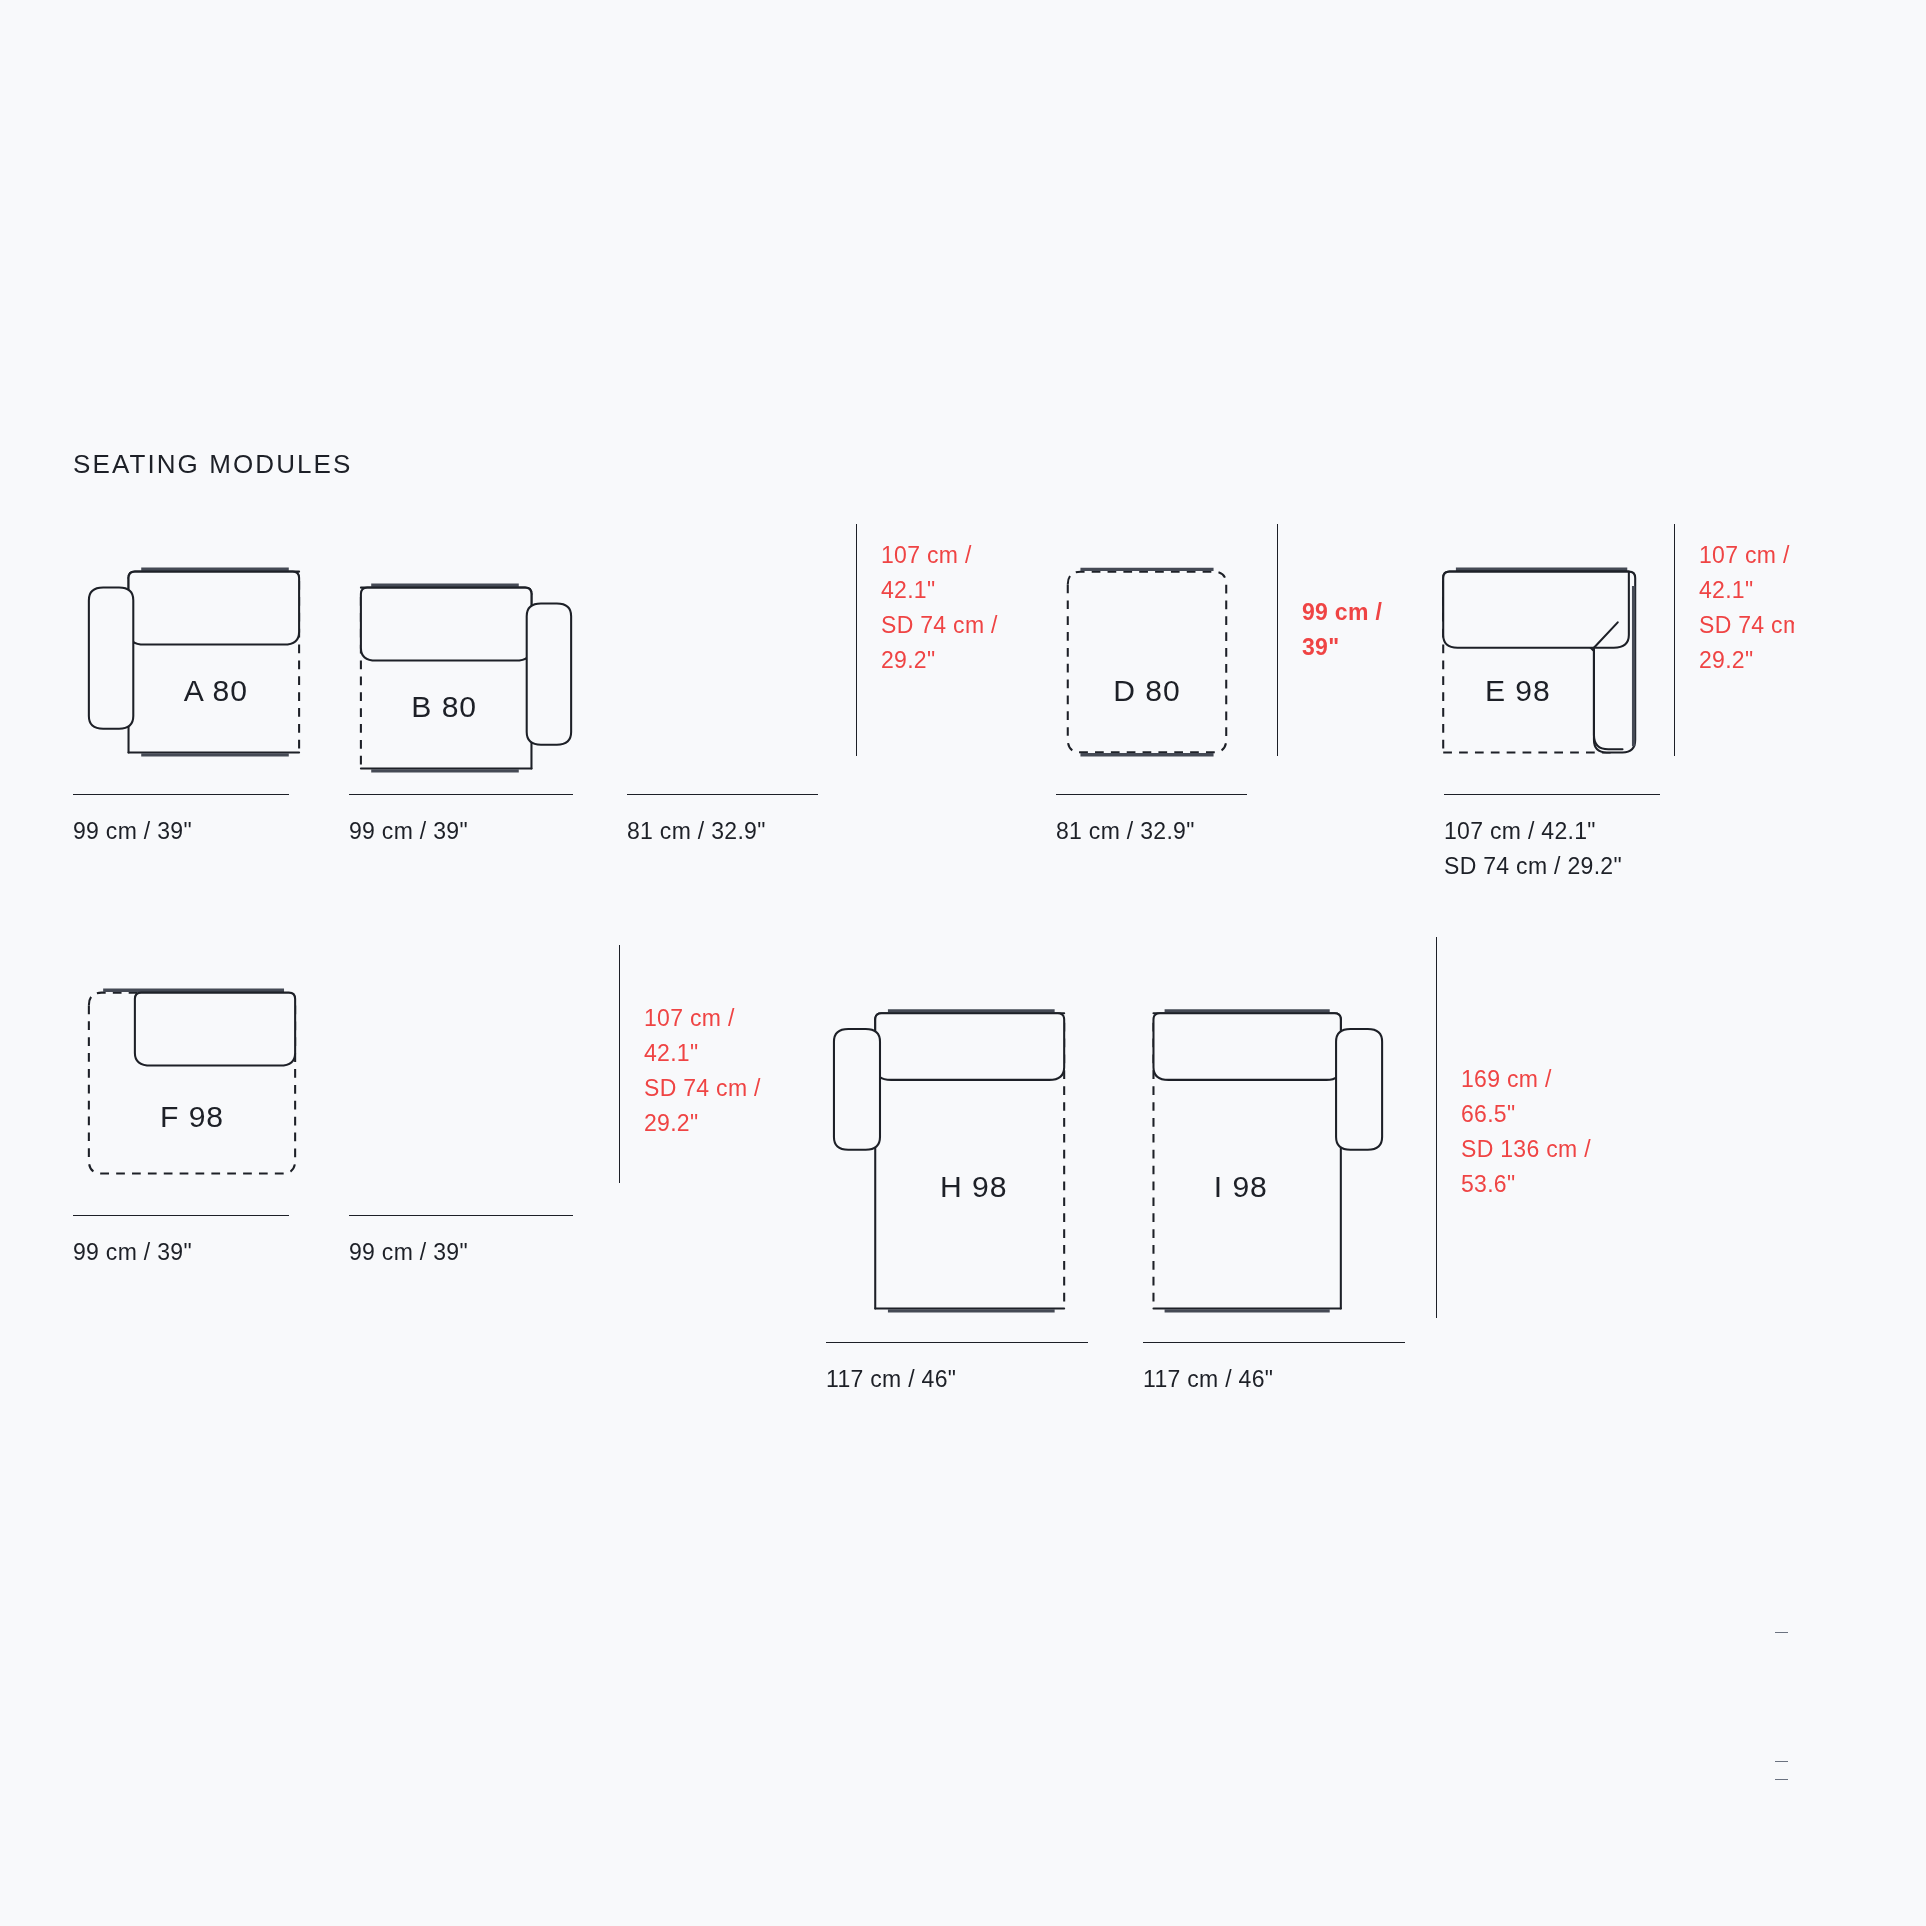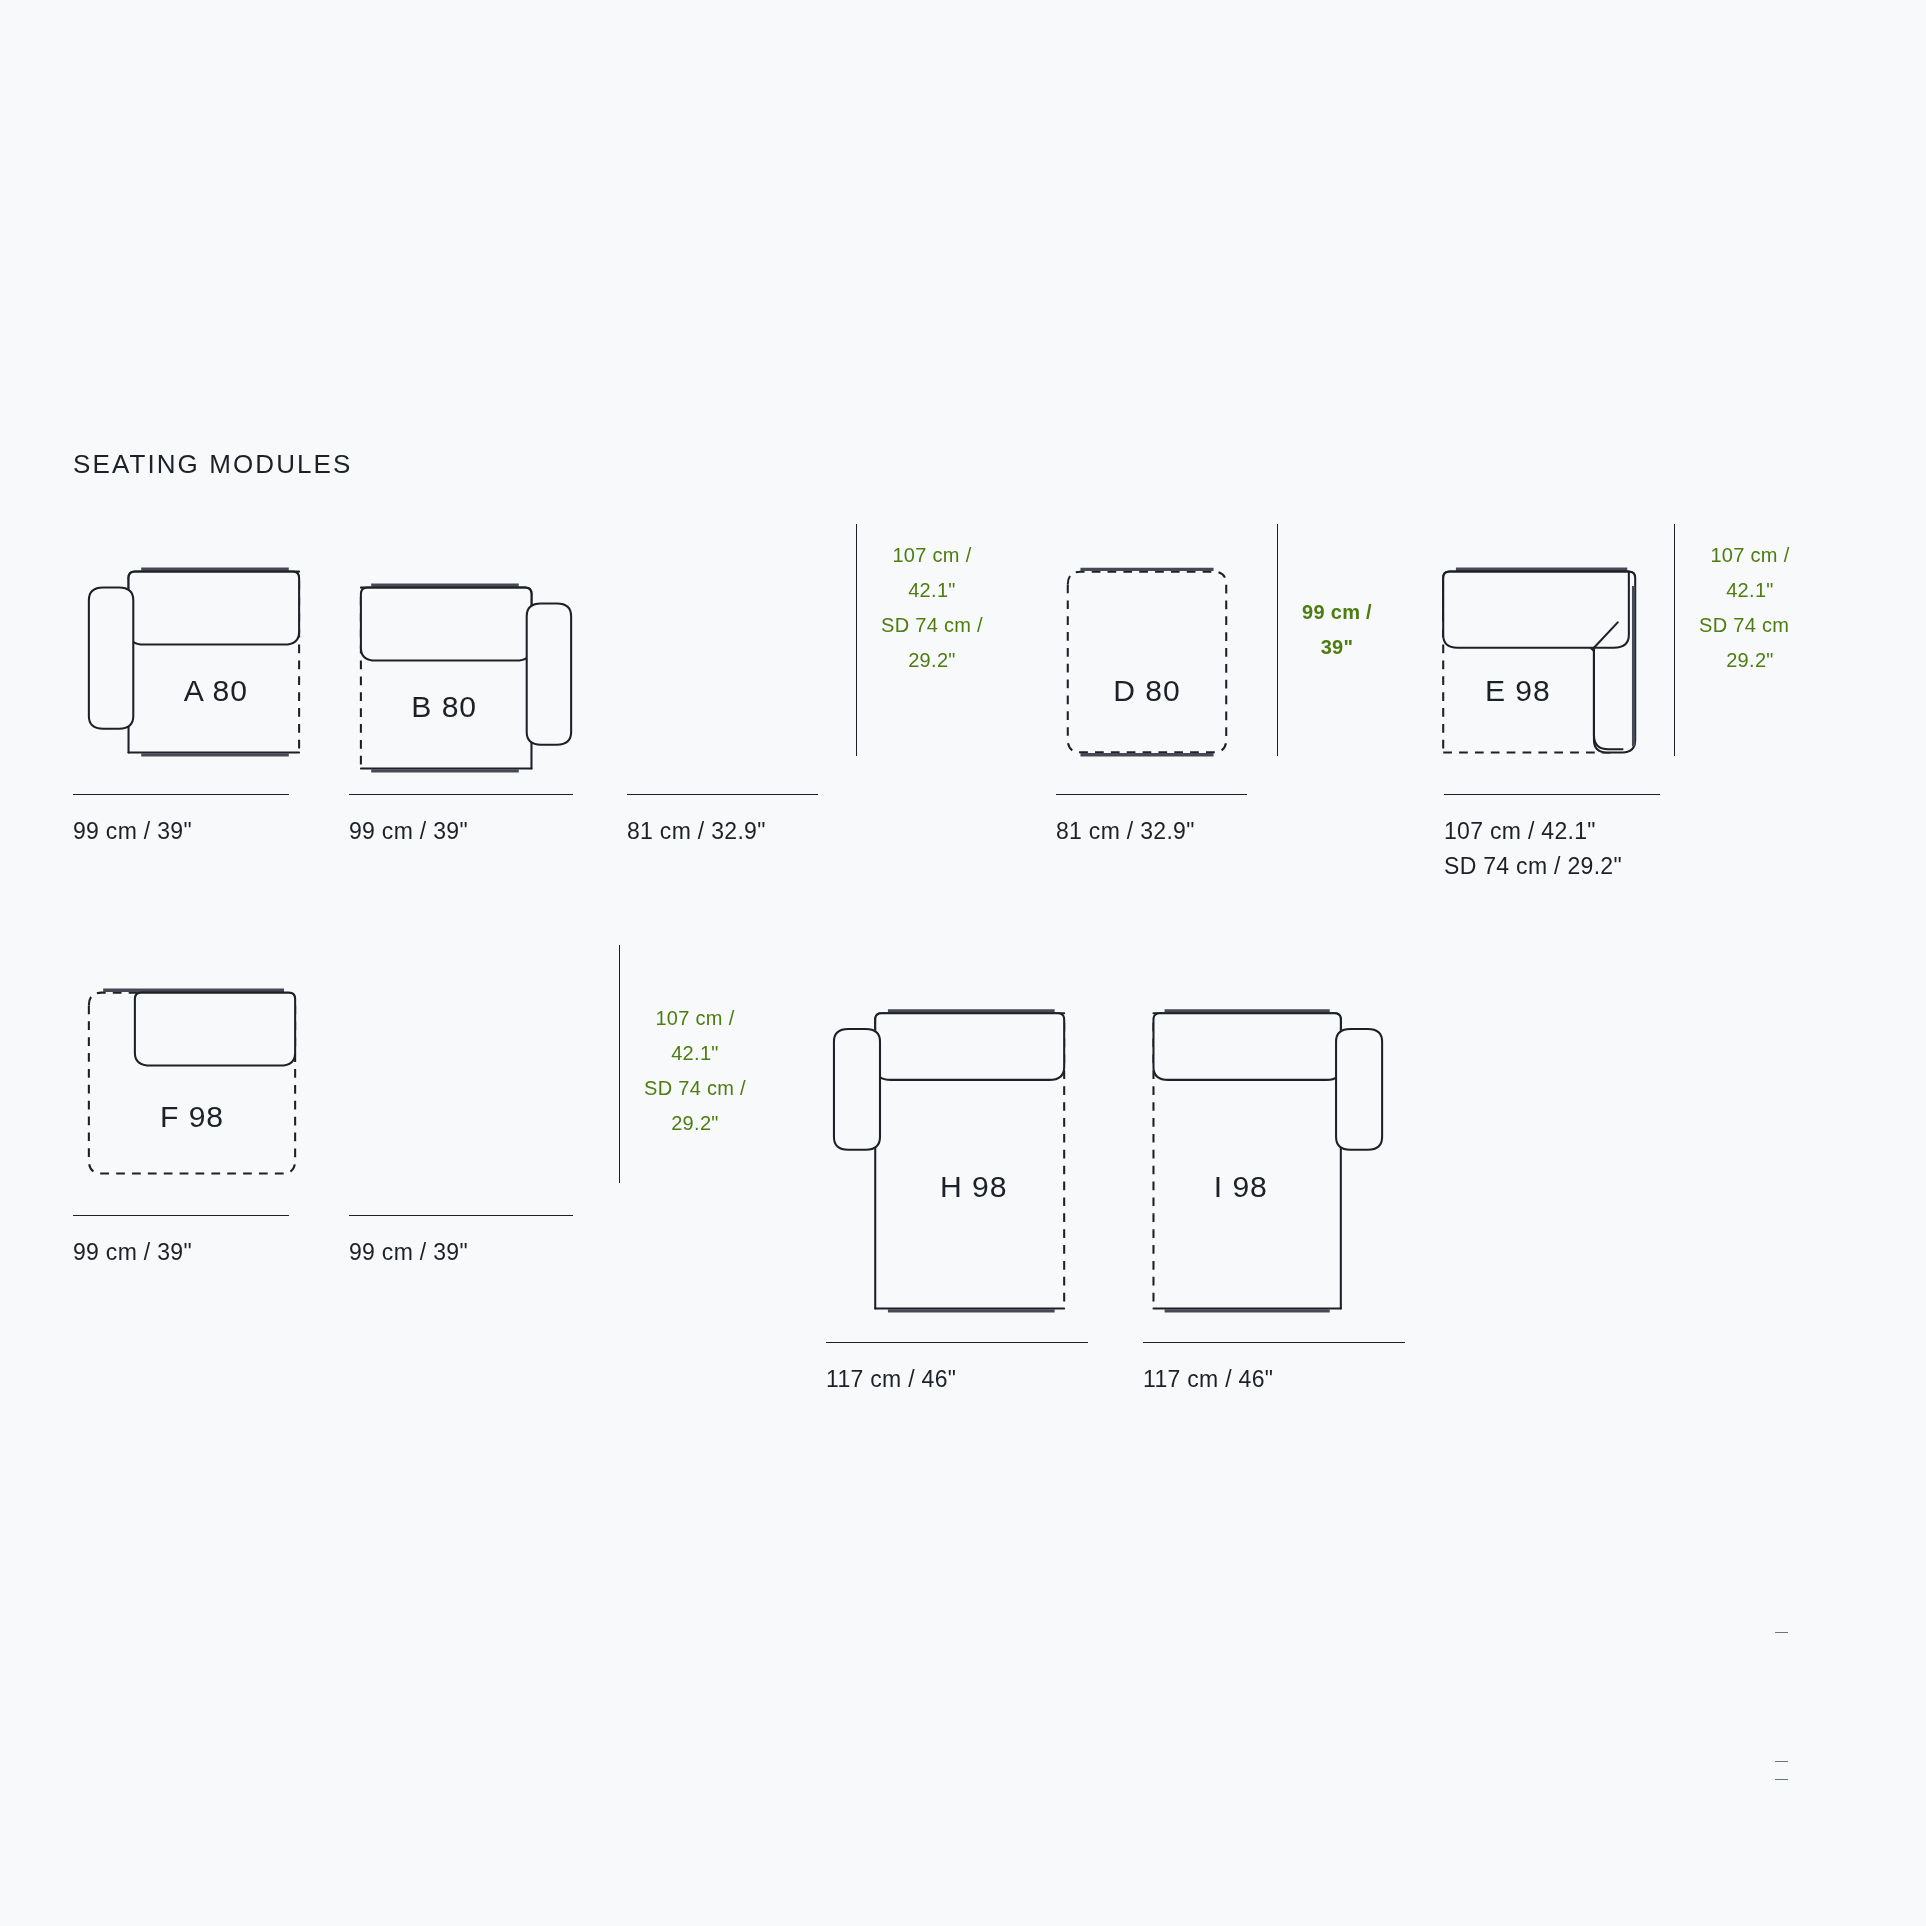--- a/index.html
+++ b/index.html
@@ -96,26 +96,25 @@
     position: absolute;
     display: flex;
     align-items: flex-start;
   }
   .height-callout .vrule {
     border-left: 1.9px solid #1d2027;
     align-self: stretch;
     flex: 0 0 auto;
   }
   .height-callout .htext {
-    color: #4d7c0f;
-    font-size: 20px;
+    color: #ef4444;
+    font-size: 23px;
     line-height: 35px;
     letter-spacing: 0.3px;
     white-space: nowrap;
-    text-align: center;
   }
   .height-callout .htext > div { white-space: nowrap; }
 
   
   .edge-mark {
     position: absolute;
     right: 6.4px;
     border-top: 1.6px solid #6b7280;
     width: 12.7px;
   }
@@ -296,20 +295,29 @@
       <path class="solid-line" d="M 258 104 Q 258 96 250 96 L 22 96"></path>
       <path class="solid-line" d="M 258 104 L 258 468"></path>
       <path class="shadow-line" d="M 36 93 L 244 93"></path>
       <path class="shadow-line" d="M 36 471 L 244 471"></path>
       <path class="solid-fill" d="M 258 104 Q 258 96 250 96 L 30 96 Q 22 96 22 104 L 22 164 Q 22 180 41 180 L 240 180 Q 258 180 258 164 Z"></path>
       <path class="solid-fill" d="M 252 132 Q 252 116 270 116 L 292 116 Q 310 116 310 132 L 310 252 Q 310 268 292 268 L 270 268 Q 252 268 252 252 Z"></path>
       <text class="module-label" x="132" y="318">I 98</text>
     </svg>
   </div>
 
+  <div class="height-callout" style="left:1436px; top:937px; height:381px;">
+    <div class="vrule"></div>
+    <div class="htext" style="margin-left:24px; margin-top:125px;">
+      <div>169 cm /</div>
+      <div>66.5"</div>
+      <div>SD 136 cm /</div>
+      <div>53.6"</div>
+    </div>
+  </div>
 
   <div class="width-callout" style="left:73px; top:1215px; width:216px;">
     <div class="rule"></div>
     <div class="ctext">
       <div>99 cm / 39"</div>
     </div>
   </div>
 
   <div class="width-callout" style="left:349px; top:1215px; width:224px;">
     <div class="rule"></div>

